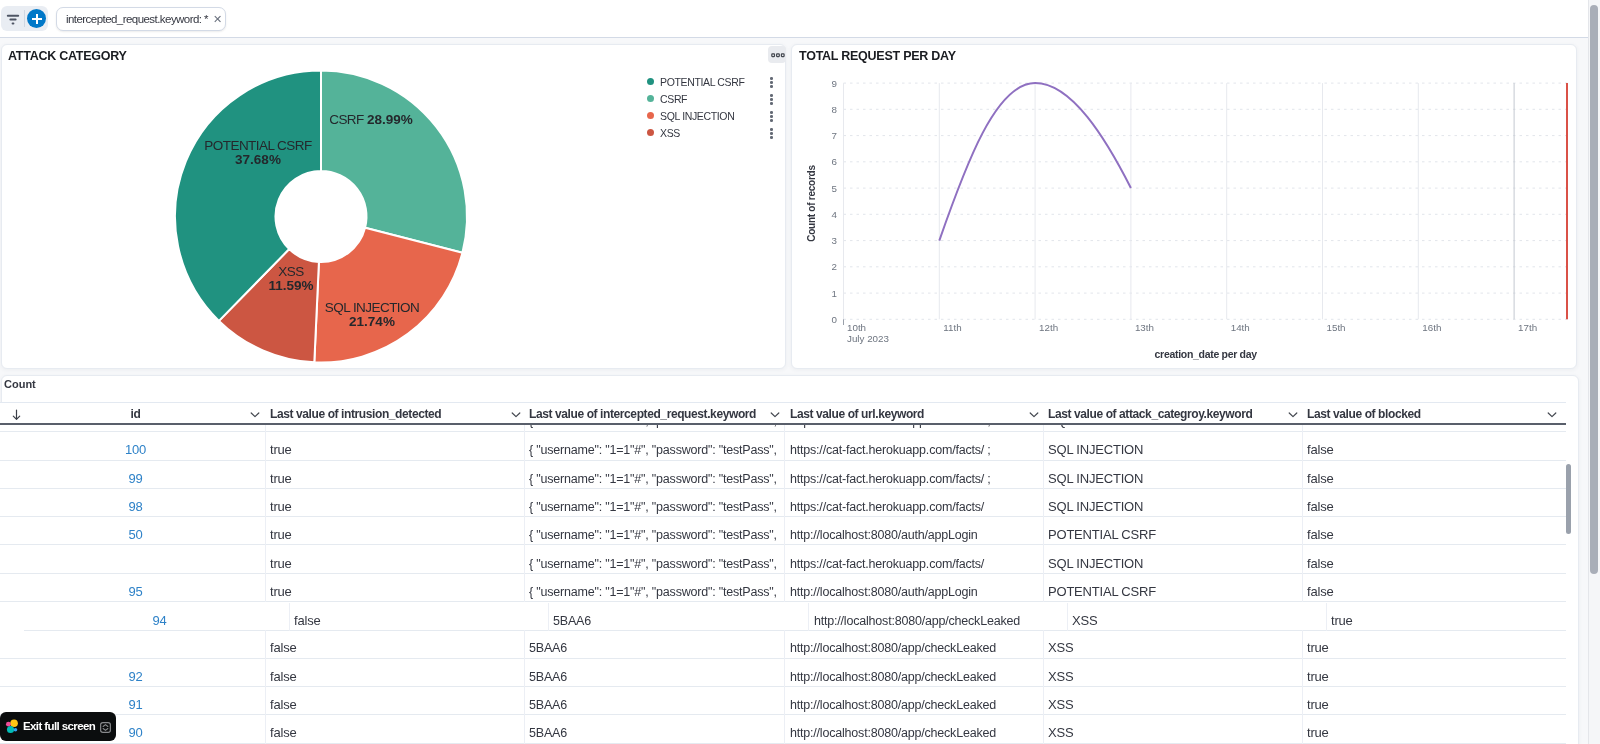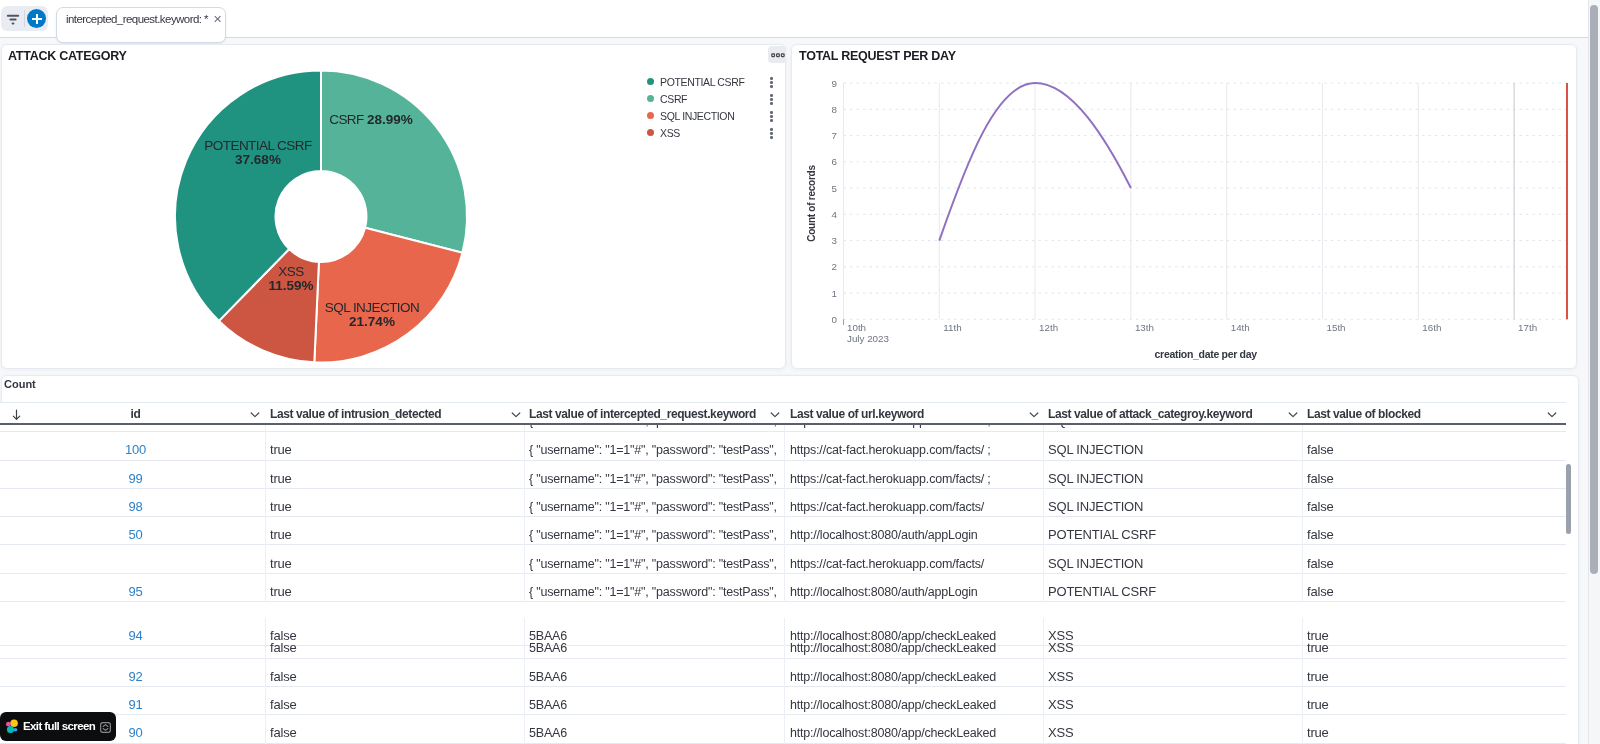--- a/index.html
+++ b/index.html
@@ -4,21 +4,21 @@
 <style>
 * { margin:0; padding:0; box-sizing:border-box; }
 html,body { width:1600px; height:744px; overflow:hidden; font-family:"Liberation Sans", sans-serif; background:#f7f8fa; }
 .abs { position:absolute; }
 #topbar { position:absolute; left:0; top:0; width:1600px; height:38px; background:#fff; border-bottom:1px solid #d3dae6; }
 #btngroup { position:absolute; left:1px; top:6px; width:47px; height:25px; background:#e9edf3; border-radius:6px; }
 #btngroup .sep { position:absolute; left:23px; top:4px; width:1px; height:17px; background:#cfd7e2; }
 #plusbtn { position:absolute; left:27px; top:9px; width:19px; height:19px; background:#0078c8; border-radius:50%; }
 #plusbtn:before { content:""; position:absolute; left:4.5px; top:8.5px; width:10px; height:2px; background:#fff; }
 #plusbtn:after { content:""; position:absolute; left:8.5px; top:4.5px; width:2px; height:10px; background:#fff; }
-#pill { position:absolute; left:56px; top:7px; width:170px; height:36px; background:#fff; border:1px solid #d3dae6; border-radius:7px; box-shadow:0 1px 2px rgba(0,0,0,0.08); font-size:11.5px; letter-spacing:-0.55px; color:#343741; line-height:22px; padding-left:9px; white-space:nowrap; }
+#pill { position:absolute; left:56px; top:7px; width:170px; height:24px; background:#fff; border:1px solid #d3dae6; border-radius:7px; box-shadow:0 1px 2px rgba(0,0,0,0.08); font-size:11.5px; letter-spacing:-0.55px; color:#343741; line-height:22px; padding-left:9px; white-space:nowrap; }
 #pill .x { color:#69707d; margin-left:5px; font-size:11px; }
 .panel { position:absolute; background:#fff; border:1px solid #e7ebf1; border-radius:6px; box-shadow:0 1px 4px rgba(50,60,90,0.06); }
 .ptitle { position:absolute; font-size:12.5px; font-weight:700; color:#1a1c21; letter-spacing:-0.25px; }
 .legend-item { position:absolute; font-size:10.5px; letter-spacing:-0.35px; color:#343741; }
 .ldot { position:absolute; width:7.5px; height:7.5px; border-radius:50%; }
 .lmenu { position:absolute; width:3px; }
 .lmenu i { display:block; width:2.6px; height:2.6px; border-radius:50%; background:#646a75; margin-bottom:1.6px; }
 #gridwrap { position:absolute; left:0px; top:425px; width:1566px; height:319px; overflow:hidden; background:#fff; }
 .grow { position:absolute; left:0; width:1566px; height:28.35px; border-bottom:1px solid #e5eaf0; font-size:13px; color:#343741; }
 .grow span { position:absolute; top:0; line-height:36px; white-space:nowrap; overflow:hidden; letter-spacing:-0.2px; }
@@ -299,21 +299,21 @@
       <span class="c-icpt" style="">{ "username": "1=1"#", "password": "testPass", '</span>
       <span class="c-url" style="">http://localhost:8080/auth/appLogin</span>
       <span class="c-cat" style="">POTENTIAL CSRF</span>
       <span class="c-blk" style="">false</span>
       <span class="vline" style="left:265px;"></span>
       <span class="vline" style="left:524px;"></span>
       <span class="vline" style="left:784px;"></span>
       <span class="vline" style="left:1043px;"></span>
       <span class="vline" style="left:1302px;"></span>
     </div>
-    <div class="grow" style="top:193px; height:28.3px;">
+    <div class="grow" style="top:178px; height:28.3px;margin-left:24px;">
       <span class="c-id" style="">94</span>
       <span class="c-intr" style="">false</span>
       <span class="c-icpt" style="">5BAA6</span>
       <span class="c-url" style="">http://localhost:8080/app/checkLeaked</span>
       <span class="c-cat" style="">XSS</span>
       <span class="c-blk" style="">true</span>
       <span class="vline" style="left:265px;"></span>
       <span class="vline" style="left:524px;"></span>
       <span class="vline" style="left:784px;"></span>
       <span class="vline" style="left:1043px;"></span>

